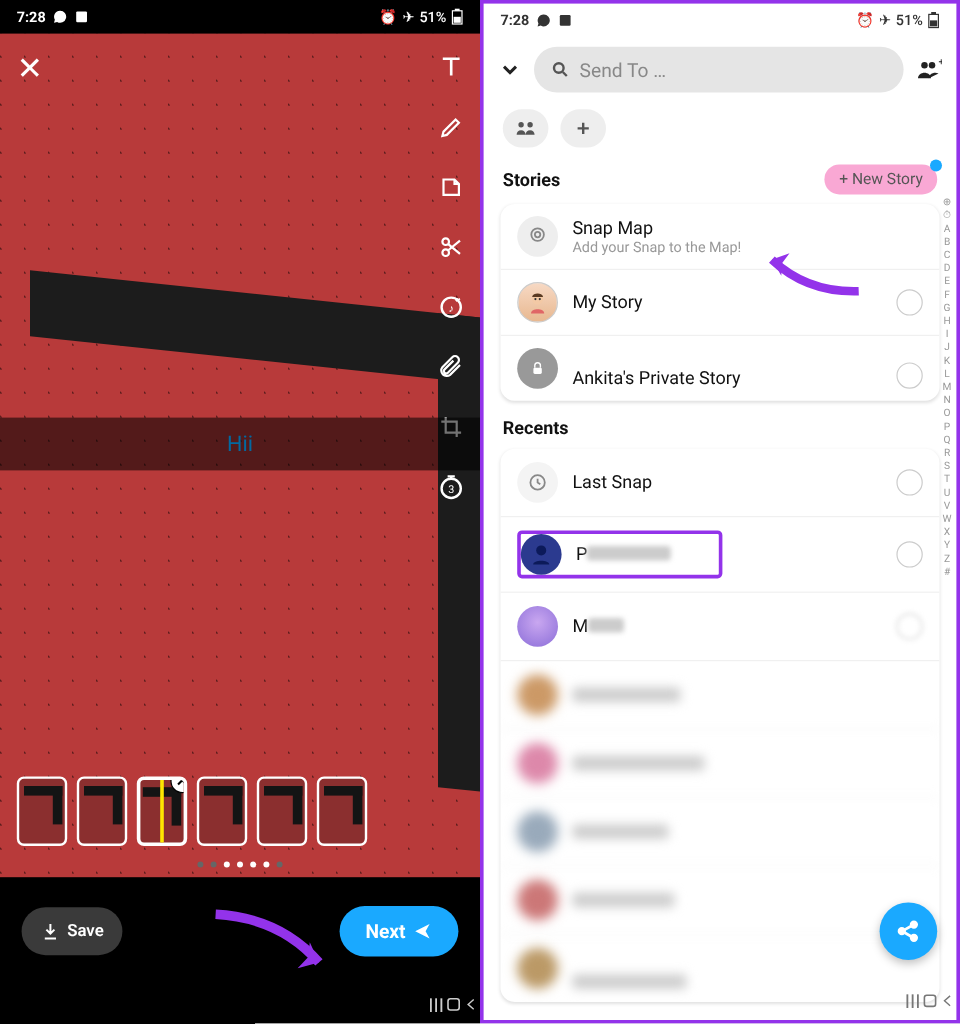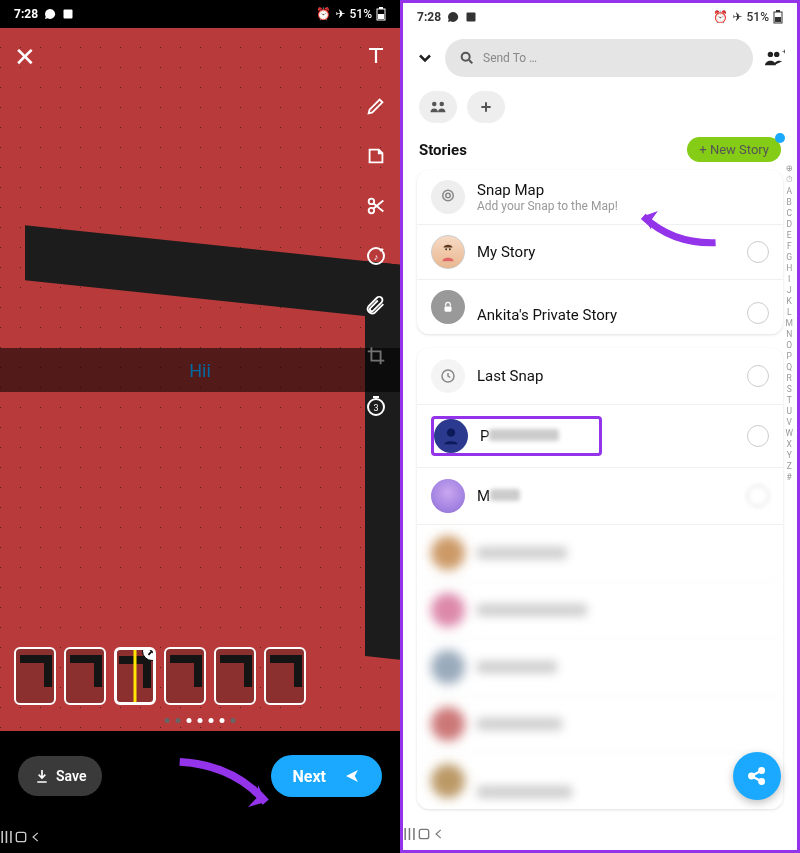--- a/index.html
+++ b/index.html
@@ -43,39 +43,39 @@
   .thumb::before{ content:""; position:absolute; right:2px; top:6px; width:24px; height:24px; border:8px solid #141414; border-left:none; border-bottom:none; }
   .thumb.sel { border-width:3px; }
   .thumb.sel::after{ content:""; position:absolute; left:50%; top:-6px; bottom:-6px; width:3px; background:#ffe600; transform:translateX(-50%); }
   .thumb-x { position:absolute; top:-9px; right:-9px; width:20px; height:20px; border-radius:50%; background:#fff; color:#000; font-size:13px; display:flex; align-items:center; justify-content:center; border:1px solid #000; font-weight:700;}
   .page-dots { position:absolute; bottom:8px; left:50%; transform:translateX(-50%); display:flex; gap:6px; }
   .dot { width:5px; height:5px; border-radius:50%; background:#666; }
   .dot.active { background:#fff; }
 
   .bottom-bar { position:absolute; bottom:32px; left:0; right:0; height:90px; display:flex; align-items:center; justify-content:space-between; padding:0 18px; }
   .save-btn { display:flex; align-items:center; gap:6px; background:#3a3a3a; color:#fff; height:40px; padding:0 16px; border-radius:20px; font-size:14px; font-weight:600; }
-  .next-btn { display:flex; align-items:center; gap:18px; background:#1aa9ff; color:#fff; height:42px; padding:0 22px; border-radius:21px; font-size:16px; font-weight:700; }
+  .next-btn { display:flex; align-items:center; gap:6px; background:#1aa9ff; color:#fff; height:42px; padding:0 22px; border-radius:21px; font-size:16px; font-weight:700; }
   .arrow-annot-left { position:absolute; left: 170px; bottom: 45px; transform: rotate(25deg); pointer-events:none; }
 
-  .nav-bar { position:absolute; bottom:0; left:0; right:0; height:32px; display:flex; justify-content:flex-start; align-items:center; }
+  .nav-bar { position:absolute; bottom:0; left:0; right:0; height:32px; display:flex; justify-content:flex-end; align-items:center; }
   .phone-left .nav-bar { color:#ccc; }
   .phone-right .nav-bar { color:#777; }
 
   
   .send-header { display:flex; align-items:center; gap:10px; padding: 8px 12px; }
   .chev-down { font-size:20px; color:#222; }
-  .search-pill { flex:1; height:38px; background:#e5e5e5; border-radius:19px; display:flex; align-items:center; gap:8px; padding:0 14px; color:#888; font-size:12px; }
+  .search-pill { flex:1; height:38px; background:#e5e5e5; border-radius:19px; display:flex; align-items:center; gap:8px; padding:0 14px; color:#888; font-size:16px; }
   .groupadd-icon { font-size:18px; color:#222; }
 
   .chips-row { display:flex; gap:10px; padding: 6px 16px 10px 16px; }
   .chip { width:38px; height:32px; background:#eee; border-radius:16px; display:flex; align-items:center; justify-content:center; color:#555; font-size:16px; }
 
   .section-head { display:flex; justify-content:space-between; align-items:center; padding: 4px 16px 8px 16px; }
   .section-title { font-size:15px; font-weight:700; color:#111; }
-  .new-story-pill { position:relative; font-size:13px; color:#555; background:#84cc16; border-radius:14px; padding:5px 12px; }
+  .new-story-pill { position:relative; font-size:13px; color:#555; background:#f9a8d4; border-radius:14px; padding:5px 12px; }
   .blue-dot { position:absolute; top:-4px; right:-4px; width:10px; height:10px; background:#1aa9ff; border-radius:50%; }
 
   .card { margin:0 14px 14px 14px; background:#fff; border-radius:12px; box-shadow: 0 1px 3px rgba(0,0,0,.12); overflow:hidden; }
   .row { display:flex; align-items:center; gap:12px; padding:10px 14px; border-bottom:1px solid #f0f0f0; position:relative; }
   .row:last-child { border-bottom:none;align-items:flex-end; }
   .avatar { width:34px; height:34px; border-radius:50%; background:#ddd; display:flex; align-items:center; justify-content:center; color:#777; font-size:16px; flex-shrink:0; }
   .avatar.bitmoji { background: linear-gradient(#f7d9c4,#e8b890); border:1px solid #ccc; }
   .avatar.pin { background:#eee; }
   .avatar.lock { background:#999; color:#fff; }
   .avatar.clock { background:#f4f4f4; }
@@ -370,20 +370,21 @@
           </div>
         <div class="ring"></div>
       </div>
     </div>
 
     <svg class="arrow-annot-right" width="90" height="40" viewBox="0 0 90 40">
       <path d="M5 20 Q 45 4 82 20" stroke="#9333ea" stroke-width="7" fill="none"></path>
       <path d="M82 20 l-12 -10 l3 10 l-3 10 z" fill="#9333ea"></path>
     </svg>
 
+    <div class="recents-title">Recents</div>
 
     <div class="recents-list">
       <div class="row">
         <div class="avatar clock">
           <svg width="18" height="18" viewBox="0 0 24 24" fill="none" stroke="#888" stroke-width="2">
               <circle cx="12" cy="12" r="8"></circle>
               <path d="M12 8v4l3 2"></path>
             </svg>
         </div>
         <div class="row-text">

